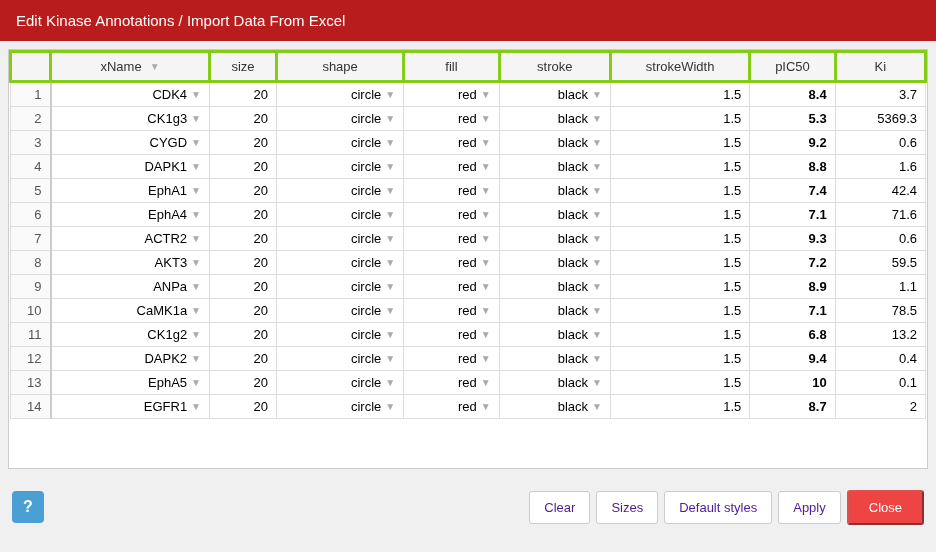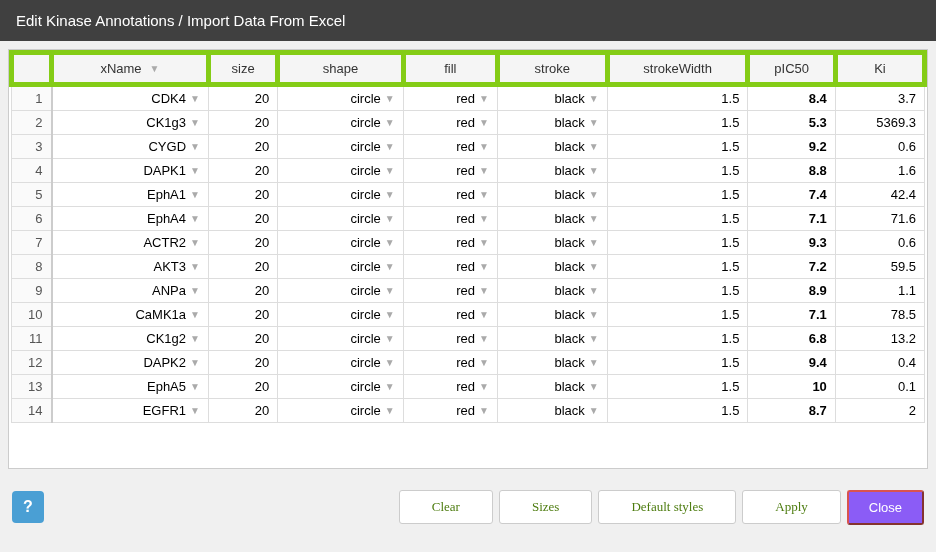--- a/index.html
+++ b/index.html
@@ -1,19 +1,19 @@
 <!DOCTYPE html>
 <html><head>
   <meta charset="utf-8">
   <style>
     * { box-sizing: border-box; margin: 0; padding: 0; }
     body { font-family: Arial, sans-serif; font-size: 13px; background: #f0f0f0; width: 936px; height: 552px; overflow: hidden; }
 
     .title-bar {
-      background: #404040;
+      background: #b91c1c;
       color: white;
       padding: 12px 16px;
       font-size: 15px;
       font-weight: normal;
     }
 
     .main-content {
       background: white;
       margin: 8px;
       border: 1px solid #ccc;
@@ -30,21 +30,21 @@
     }
 
     table {
       border-collapse: collapse;
       width: 100%;
       min-width: 800px;
     }
 
     thead th {
       background: #f5f5f5;
-      border: 5px solid #84cc16;
+      border: 3px solid #84cc16;
       padding: 6px 8px;
       text-align: center;
       font-weight: normal;
       color: #333;
       white-space: nowrap;
       position: sticky;
       top: 0;
       z-index: 2;
     }
 
@@ -122,32 +122,31 @@
       justify-content: center;
     }
 
     .footer-right {
       display: flex;
       gap: 6px;
       align-items: center;
     }
 
     .btn {
-      padding: 8px 32px;
+      padding: 8px 14px;
       border: 1px solid #ccc;
       background: white;
       cursor: pointer;
       font-size: 13px;
       border-radius: 3px;
-      color: #4d7c0f;
-      font-family: Liberation Serif, serif;
+      color: #4c1d95;
     }
 
     .btn-close {
-      background: #8b5cf6;
+      background: #ef4444;
       color: white;
       border-color: #d9534f;
       padding: 8px 20px;
       border-radius: 3px;
       font-size: 13px;
       cursor: pointer;
     }
 
     
     .table-wrapper::-webkit-scrollbar { width: 12px; height: 12px; }

